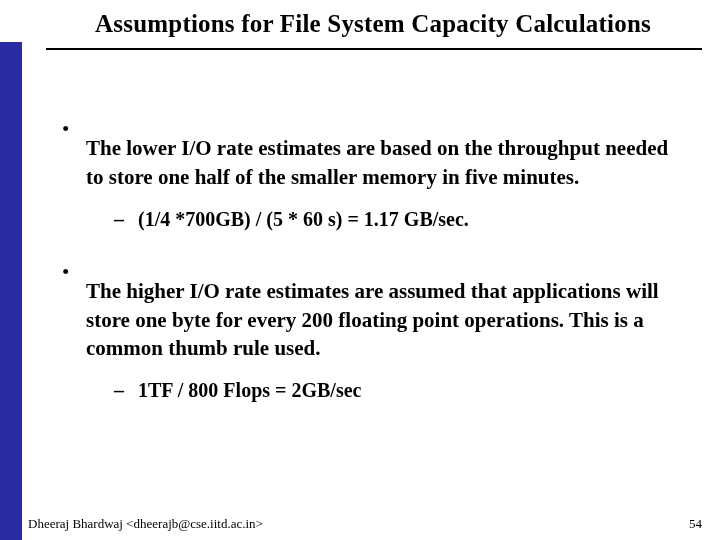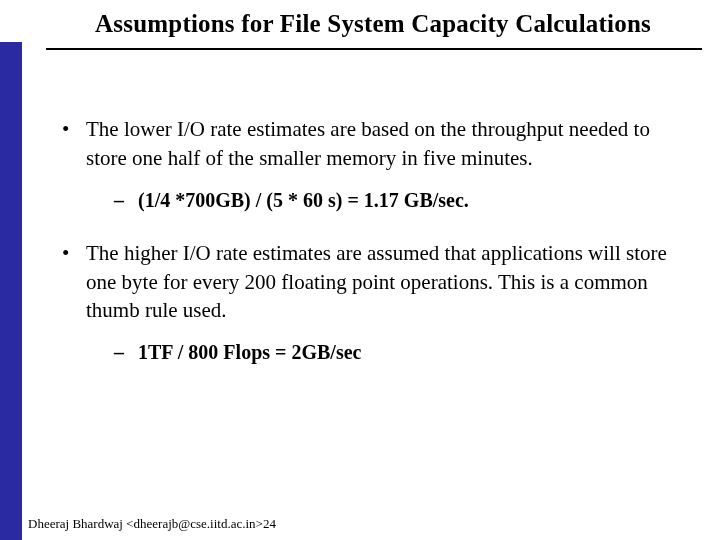--- a/index.html
+++ b/index.html
@@ -56,21 +56,22 @@
     display: flex;
     margin-bottom: 14px;
   }
   .bullet .dot {
     flex: 0 0 auto;
     width: 24px;
     font-size: 21px;
   }
   .bullet .text {
     flex: 1 1 auto;
-    font-weight: normal;
+    font-weight: bold;
+    margin-top: 19px;
   }
   .subbullet {
     display: flex;
     margin: 12px 0 24px 52px;
   }
   .subbullet .dash {
     flex: 0 0 auto;
     width: 24px;
     font-weight: bold;
     font-size: 20px;
@@ -81,21 +82,22 @@
     font-size: 20px;
   }
   .footer {
     position: absolute;
     left: 28px;
     right: 18px;
     bottom: 8px;
     font-size: 13px;
     display: flex;
     align-items: baseline;
-    justify-content: flex-start;
+    justify-content: space-between;
+    gap: 36px;
   }
   .footer .left {
     white-space: nowrap;
   }
   .footer .mid {
     white-space: nowrap;
     position: absolute;
     left: 280px;
   }
   .footer .pagenum {
@@ -128,15 +130,15 @@
     </div>
     <div class="subbullet">
       <div class="dash">–</div>
       <div class="text">1TF / 800 Flops = 2GB/sec</div>
     </div>
 
   </div>
 
   <div class="footer">
     <span class="left">Dheeraj Bhardwaj &lt;dheerajb@cse.iitd.ac.in&gt;</span>
-    <span class="pagenum">24</span>
+    <span class="pagenum">54</span>
   </div>
 </div>
 
 </body></html>

